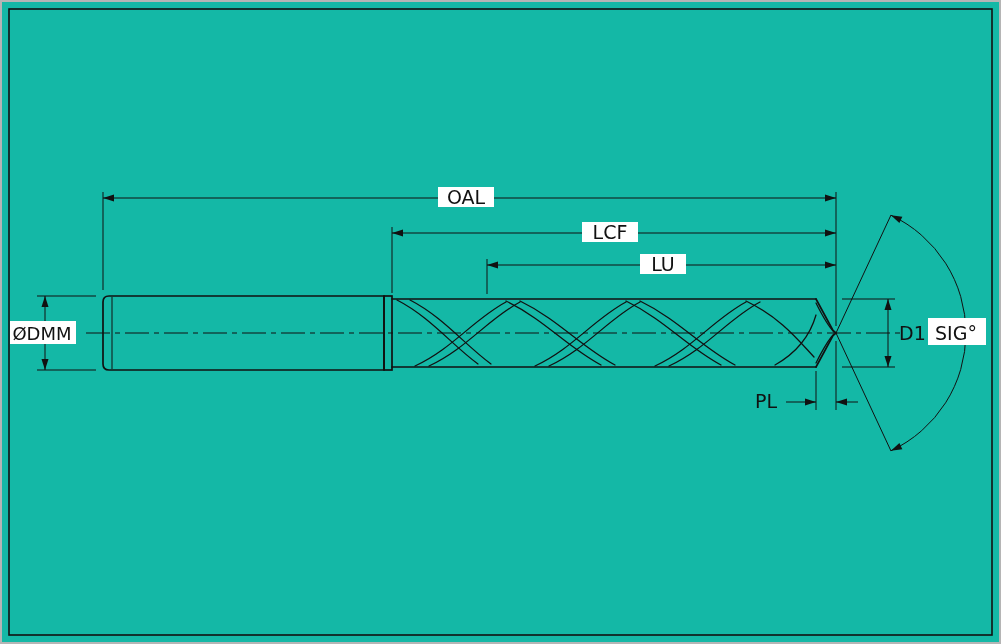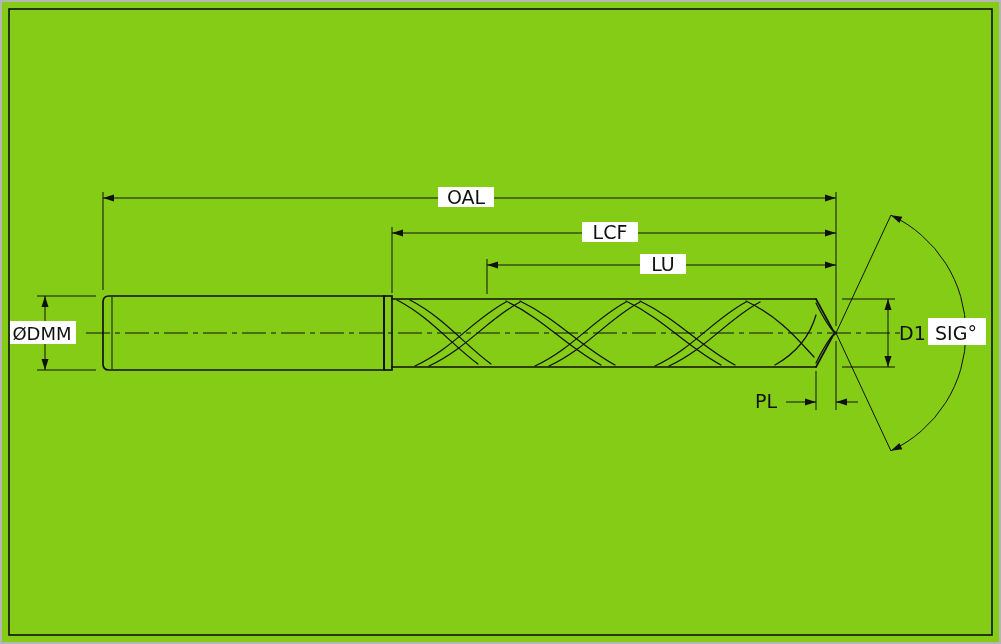--- a/index.html
+++ b/index.html
@@ -1,16 +1,16 @@
 <!DOCTYPE html>
 <html><head>
 <meta charset="utf-8">
 <style>
   html,body{margin:0;padding:0;background:#fff;}
-  .stage{width:1001px;height:644px;position:relative;background:#84cc16;}
+  .stage{width:1001px;height:644px;position:relative;background:#14b8a6;}
   svg{display:block;}
   text{font-family:"DejaVu Sans","Liberation Sans",sans-serif;font-size:19px;fill:#111;}
   .lbl-small{font-size:18px;}
   .thick{stroke:#111;stroke-width:1.7;fill:none;stroke-linecap:round;}
   .flute{stroke:#111;stroke-width:1.25;fill:none;stroke-linecap:round;}
   .thin{stroke:#111;stroke-width:1;fill:none;}
   .dim{stroke:#111;stroke-width:1;fill:none;}
   .mask{fill:#fff;stroke:none;}
   .frame-outer{fill:none;stroke:#b5b5b5;stroke-width:2;}
   .frame-inner{fill:none;stroke:#111;stroke-width:1.6;}

